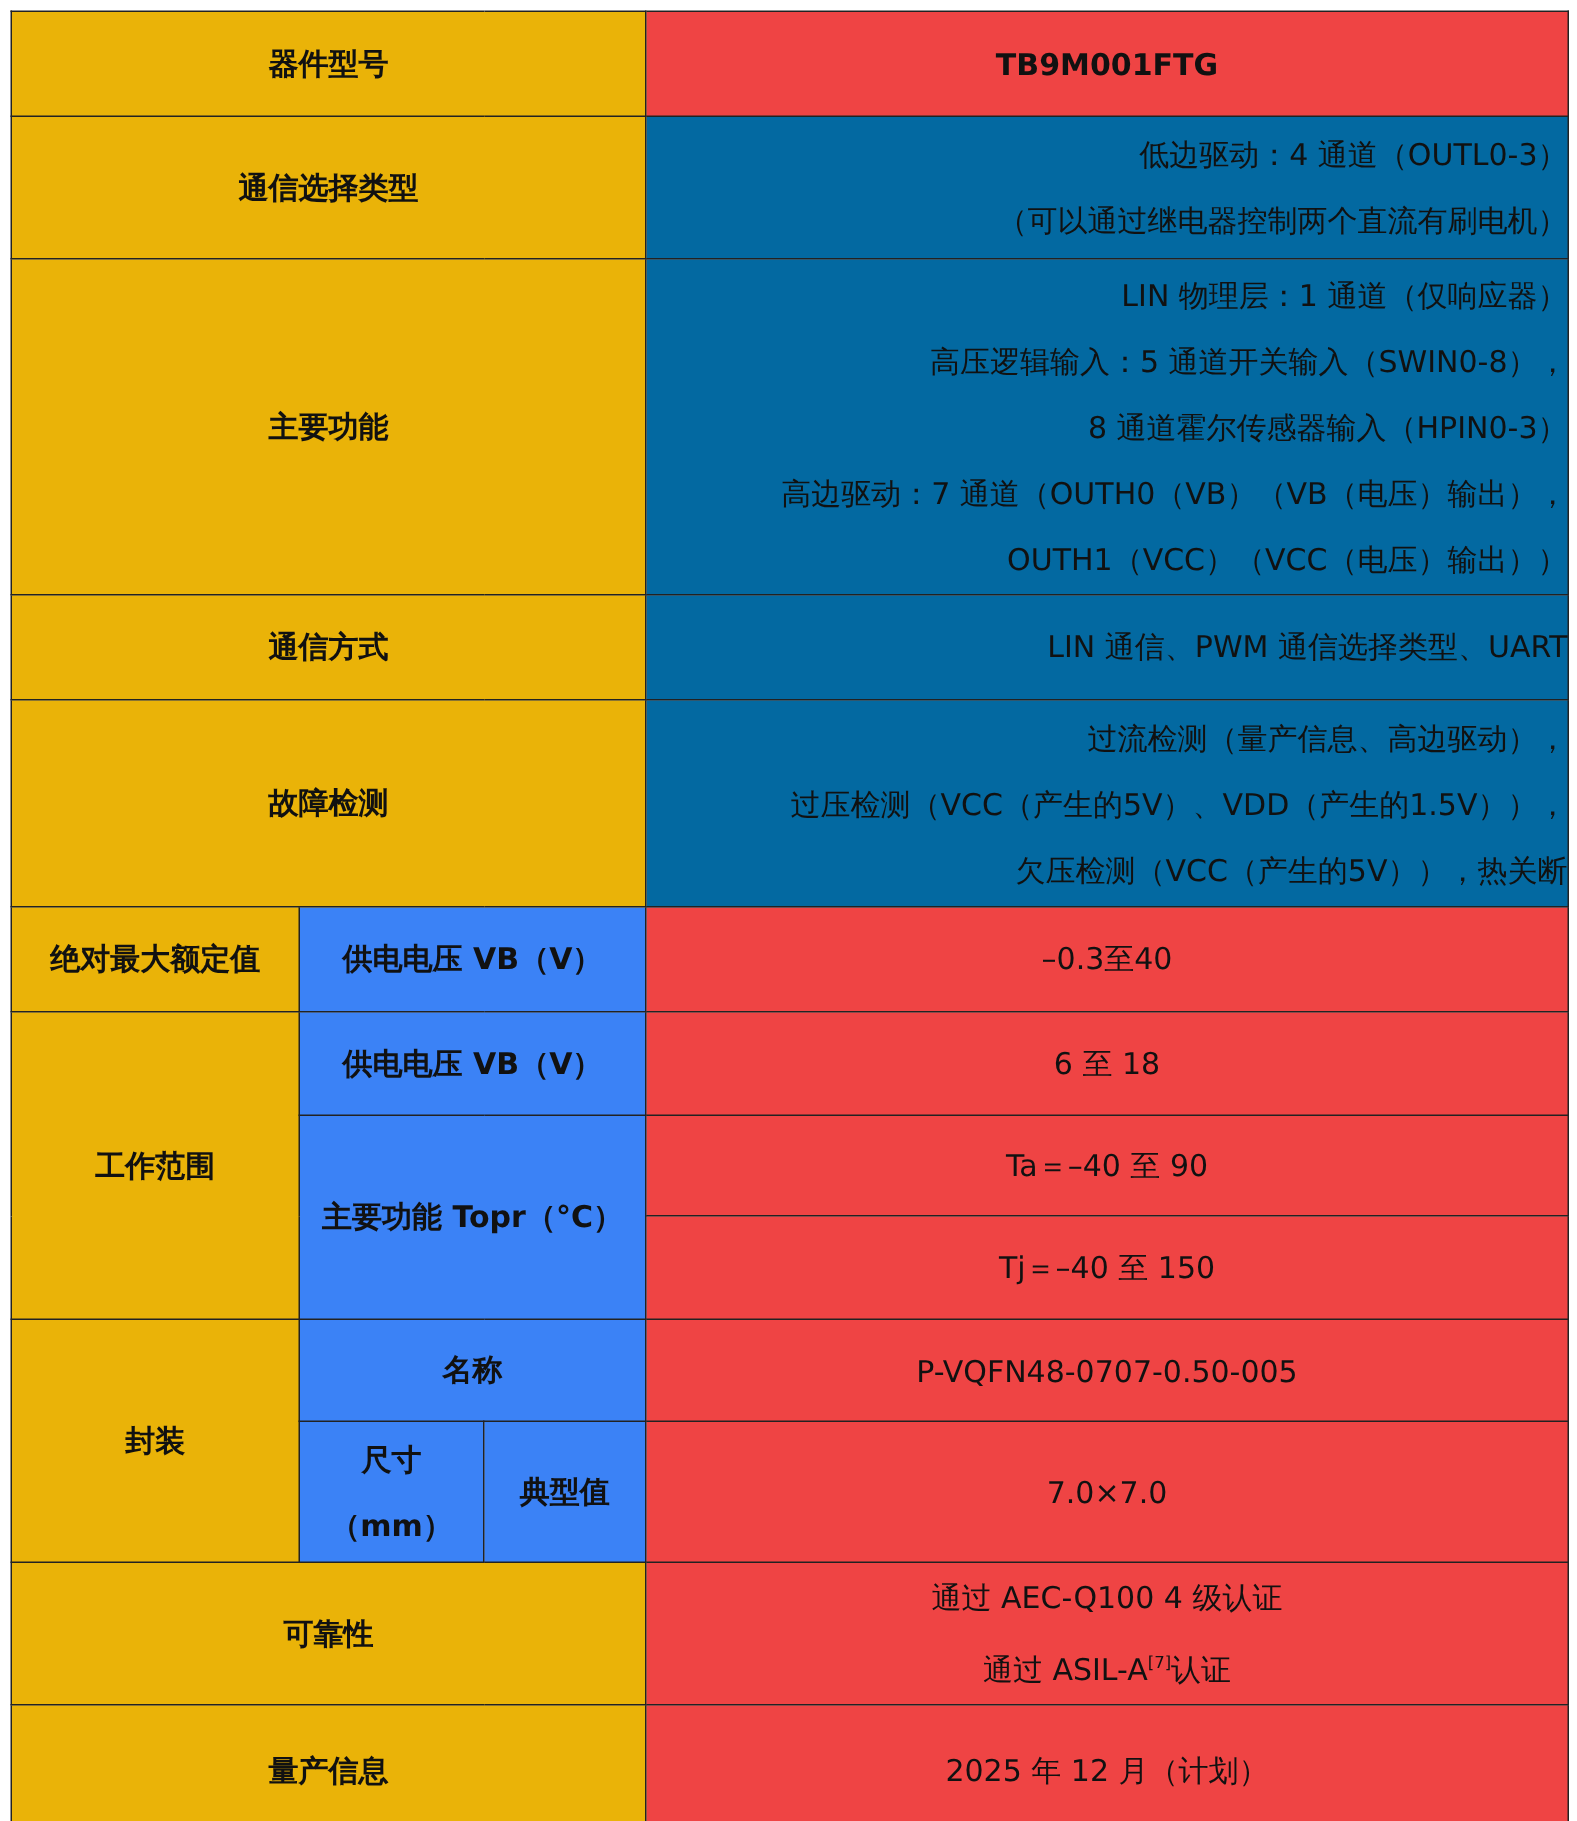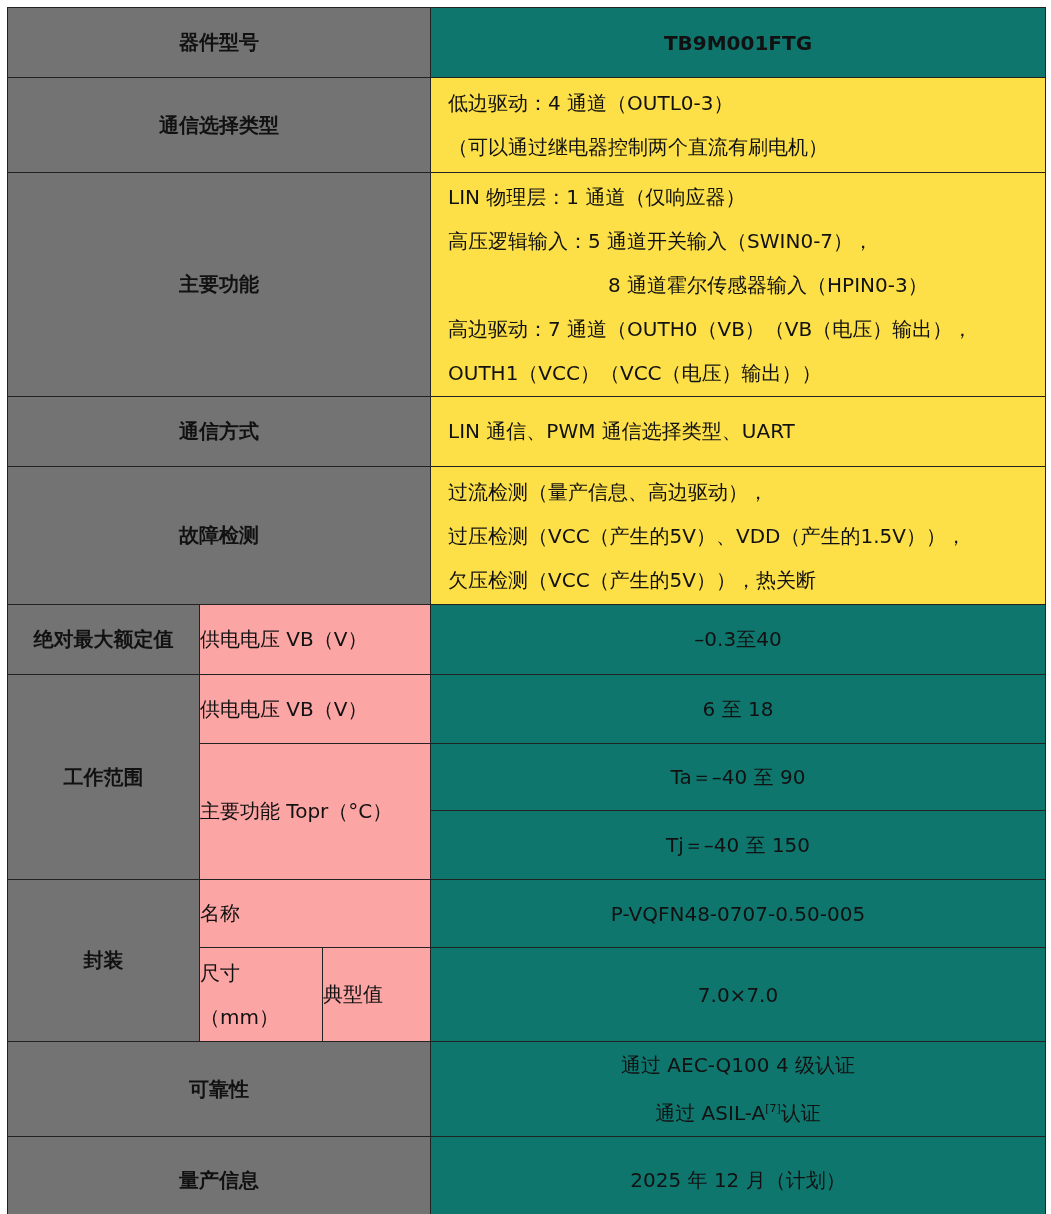--- a/index.html
+++ b/index.html
@@ -3,24 +3,24 @@
 <meta charset="utf-8">
 <style>
   html, body { margin: 0; padding: 0; background: #ffffff; }
   body { width: 1051px; height: 1214px; position: relative; font-family: "DejaVu Sans", "Liberation Sans", sans-serif; color: #111; }
   table.spec {
     position: absolute; left: 7px; top: 7px;
     width: 1038px; border-collapse: collapse; table-layout: fixed;
     font-size: 20px;
   }
   table.spec td { border: 1.5px solid #222; padding: 0; vertical-align: middle; }
-  td.h { background: #737373; font-weight: bold; text-align: center; }
-  td.h2 { background: #fca5a5; font-weight: normal; }
-  td.vc { background: #0f766e; text-align: center; }
-  td.vl { background: #fde047; text-align: left; padding-left: 17px !important; margin-left: 12px; }
+  td.h { background: #eab308; font-weight: bold; text-align: center; }
+  td.h2 { background: #3b82f6; text-align: center; font-weight: bold; }
+  td.vc { background: #ef4444; text-align: center; }
+  td.vl { background: #0369a1; text-align: right; padding-left: 17px !important; margin-left: 12px; }
   .line { display: block; line-height: 44px; white-space: nowrap; }
   .indent { padding-left: 160px; }
   sup { font-size: 11px; vertical-align: 8px; }
   .bold { font-weight: bold; }
 </style>
 </head>
 <body>
 
 <table class="spec">
   <colgroup>
@@ -41,21 +41,21 @@
     <td class="vl">
       <span class="line">低边驱动：4 通道（OUTL0-3）</span>
       <span class="line">（可以通过继电器控制两个直流有刷电机）</span>
     </td>
   </tr>
 
   <tr style="height:224px">
     <td class="h" colspan="3">主要功能</td>
     <td class="vl">
       <span class="line">LIN 物理层：1 通道（仅响应器）</span>
-      <span class="line">高压逻辑输入：5 通道开关输入（SWIN0-7），</span>
+      <span class="line">高压逻辑输入：5 通道开关输入（SWIN0-8），</span>
       <span class="line indent">8 通道霍尔传感器输入（HPIN0-3）</span>
       <span class="line">高边驱动：7 通道（OUTH0（VB）（VB（电压）输出），</span>
       <span class="line">OUTH1（VCC）（VCC（电压）输出））</span>
     </td>
   </tr>
 
   <tr style="height:70px">
     <td class="h" colspan="3">通信方式</td>
     <td class="vl">LIN 通信、PWM 通信选择类型、UART</td>
   </tr>

